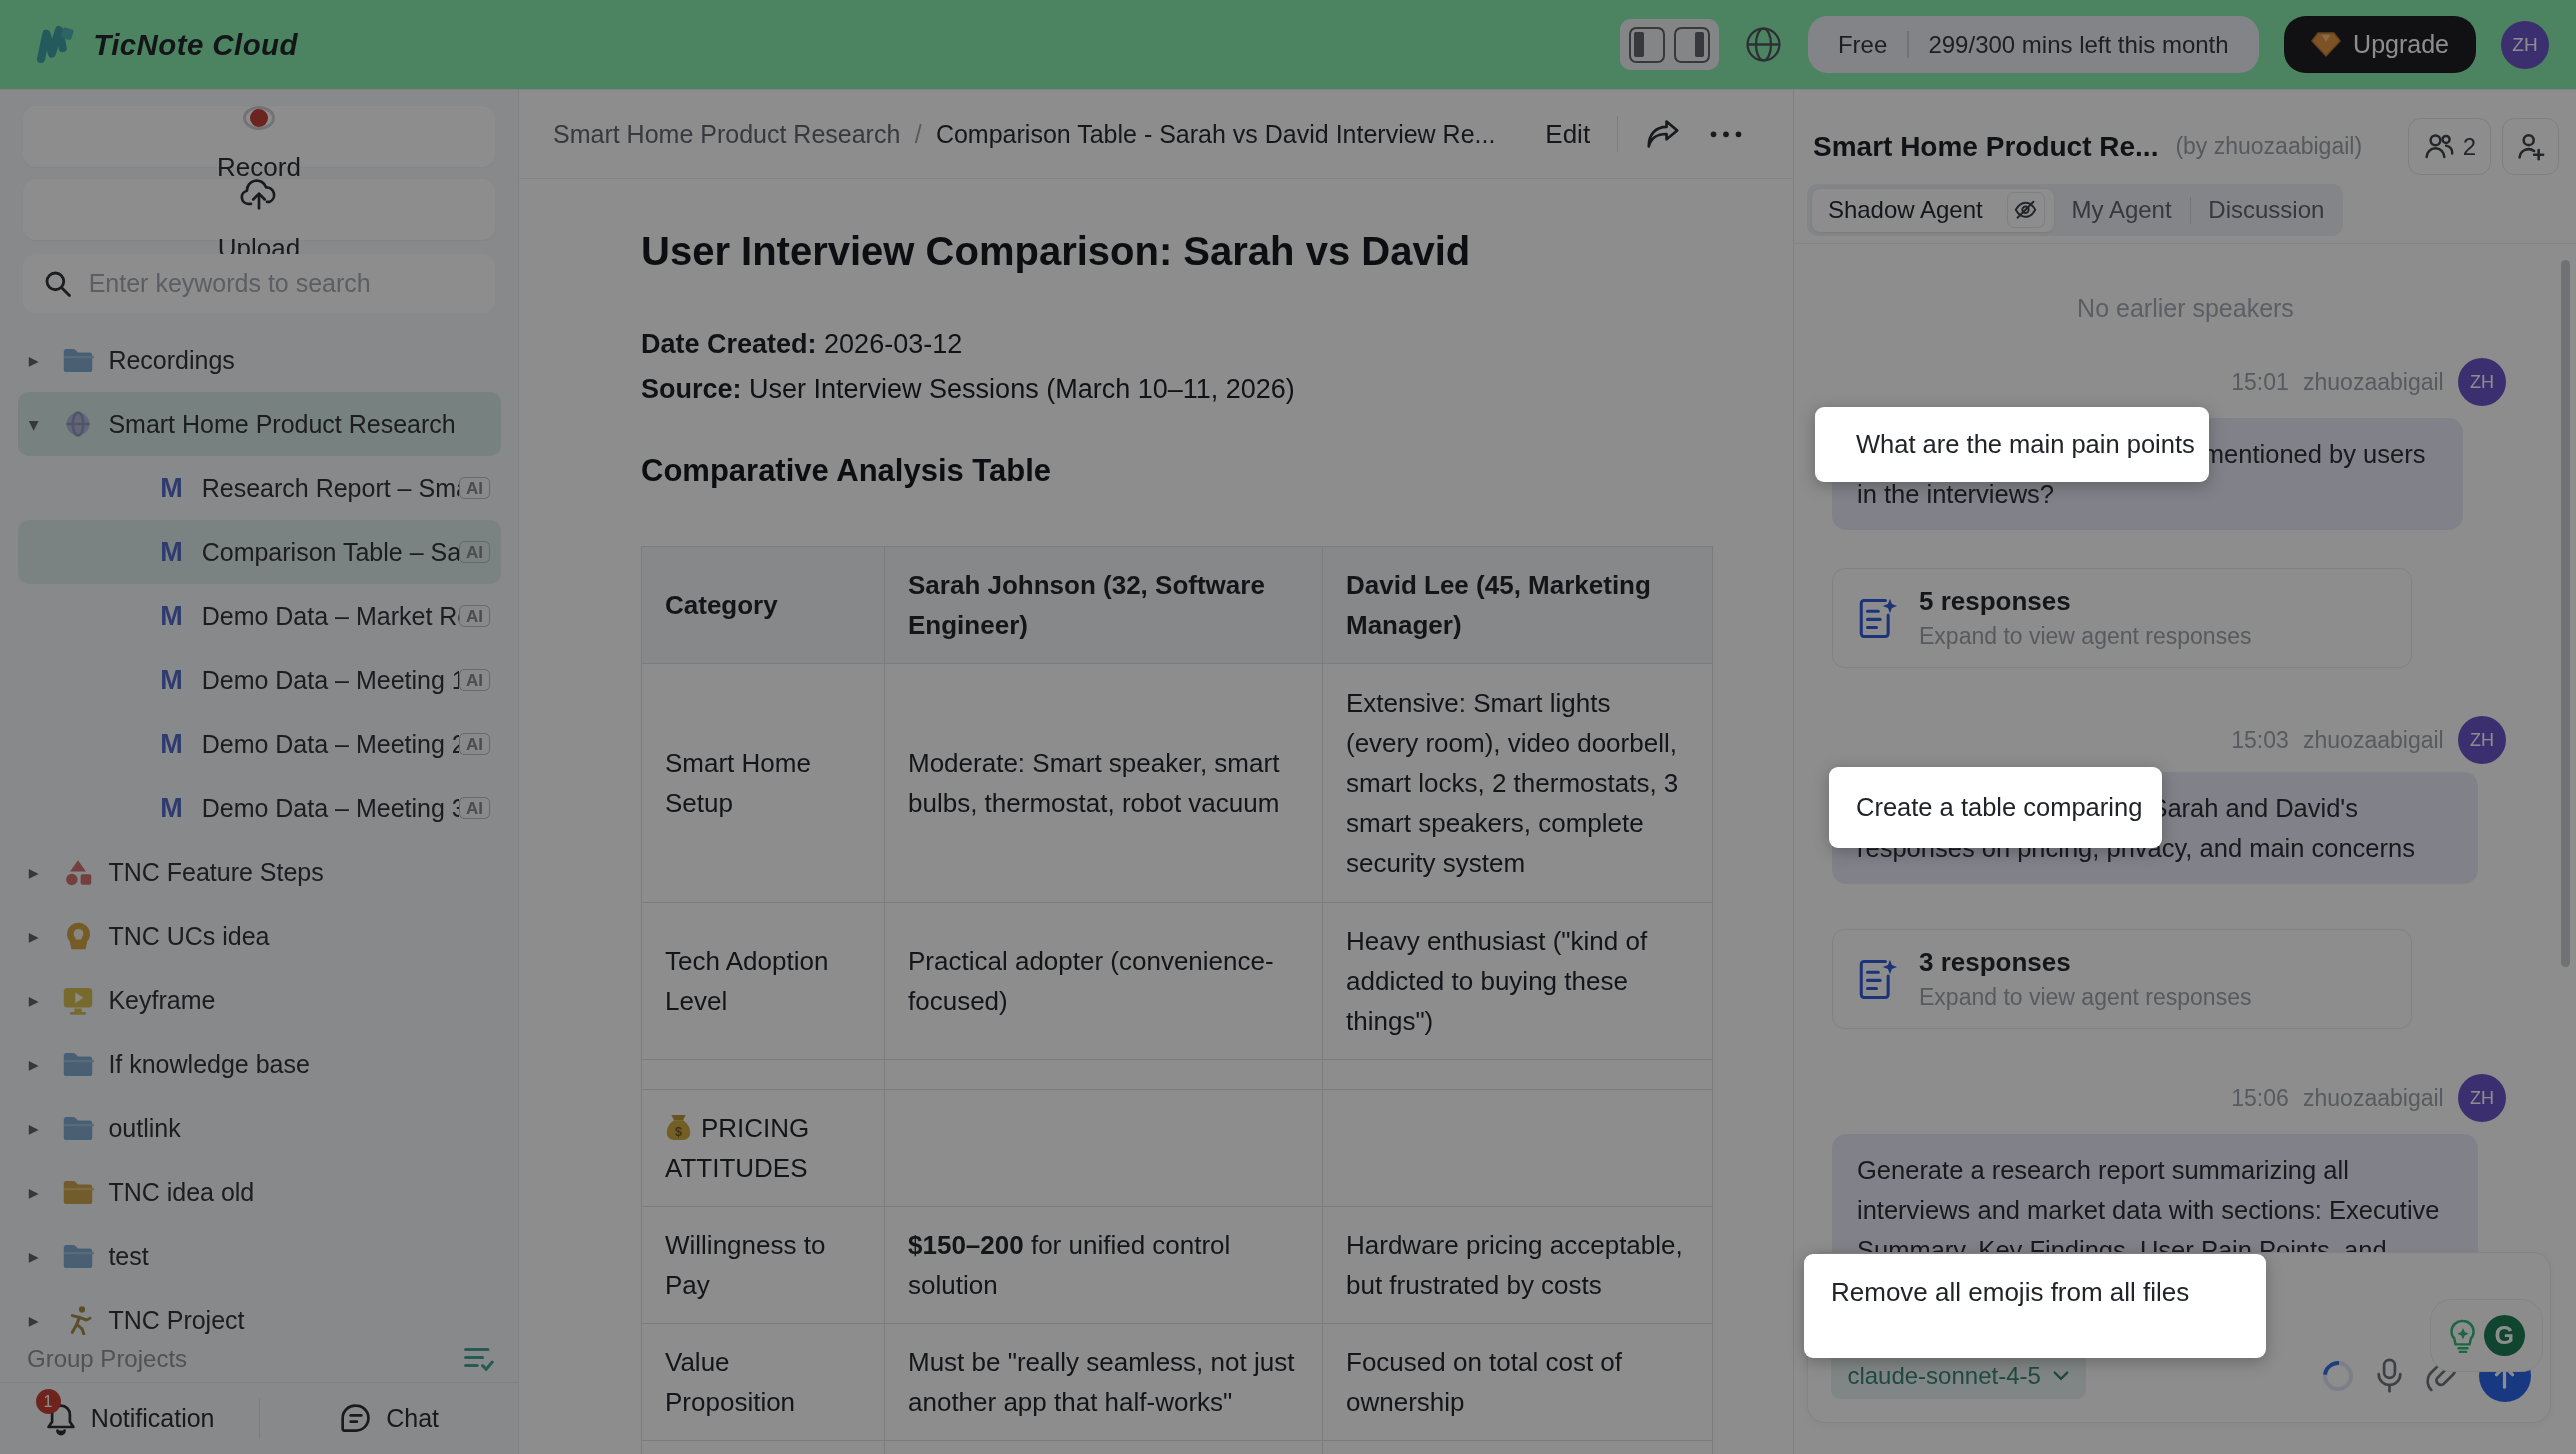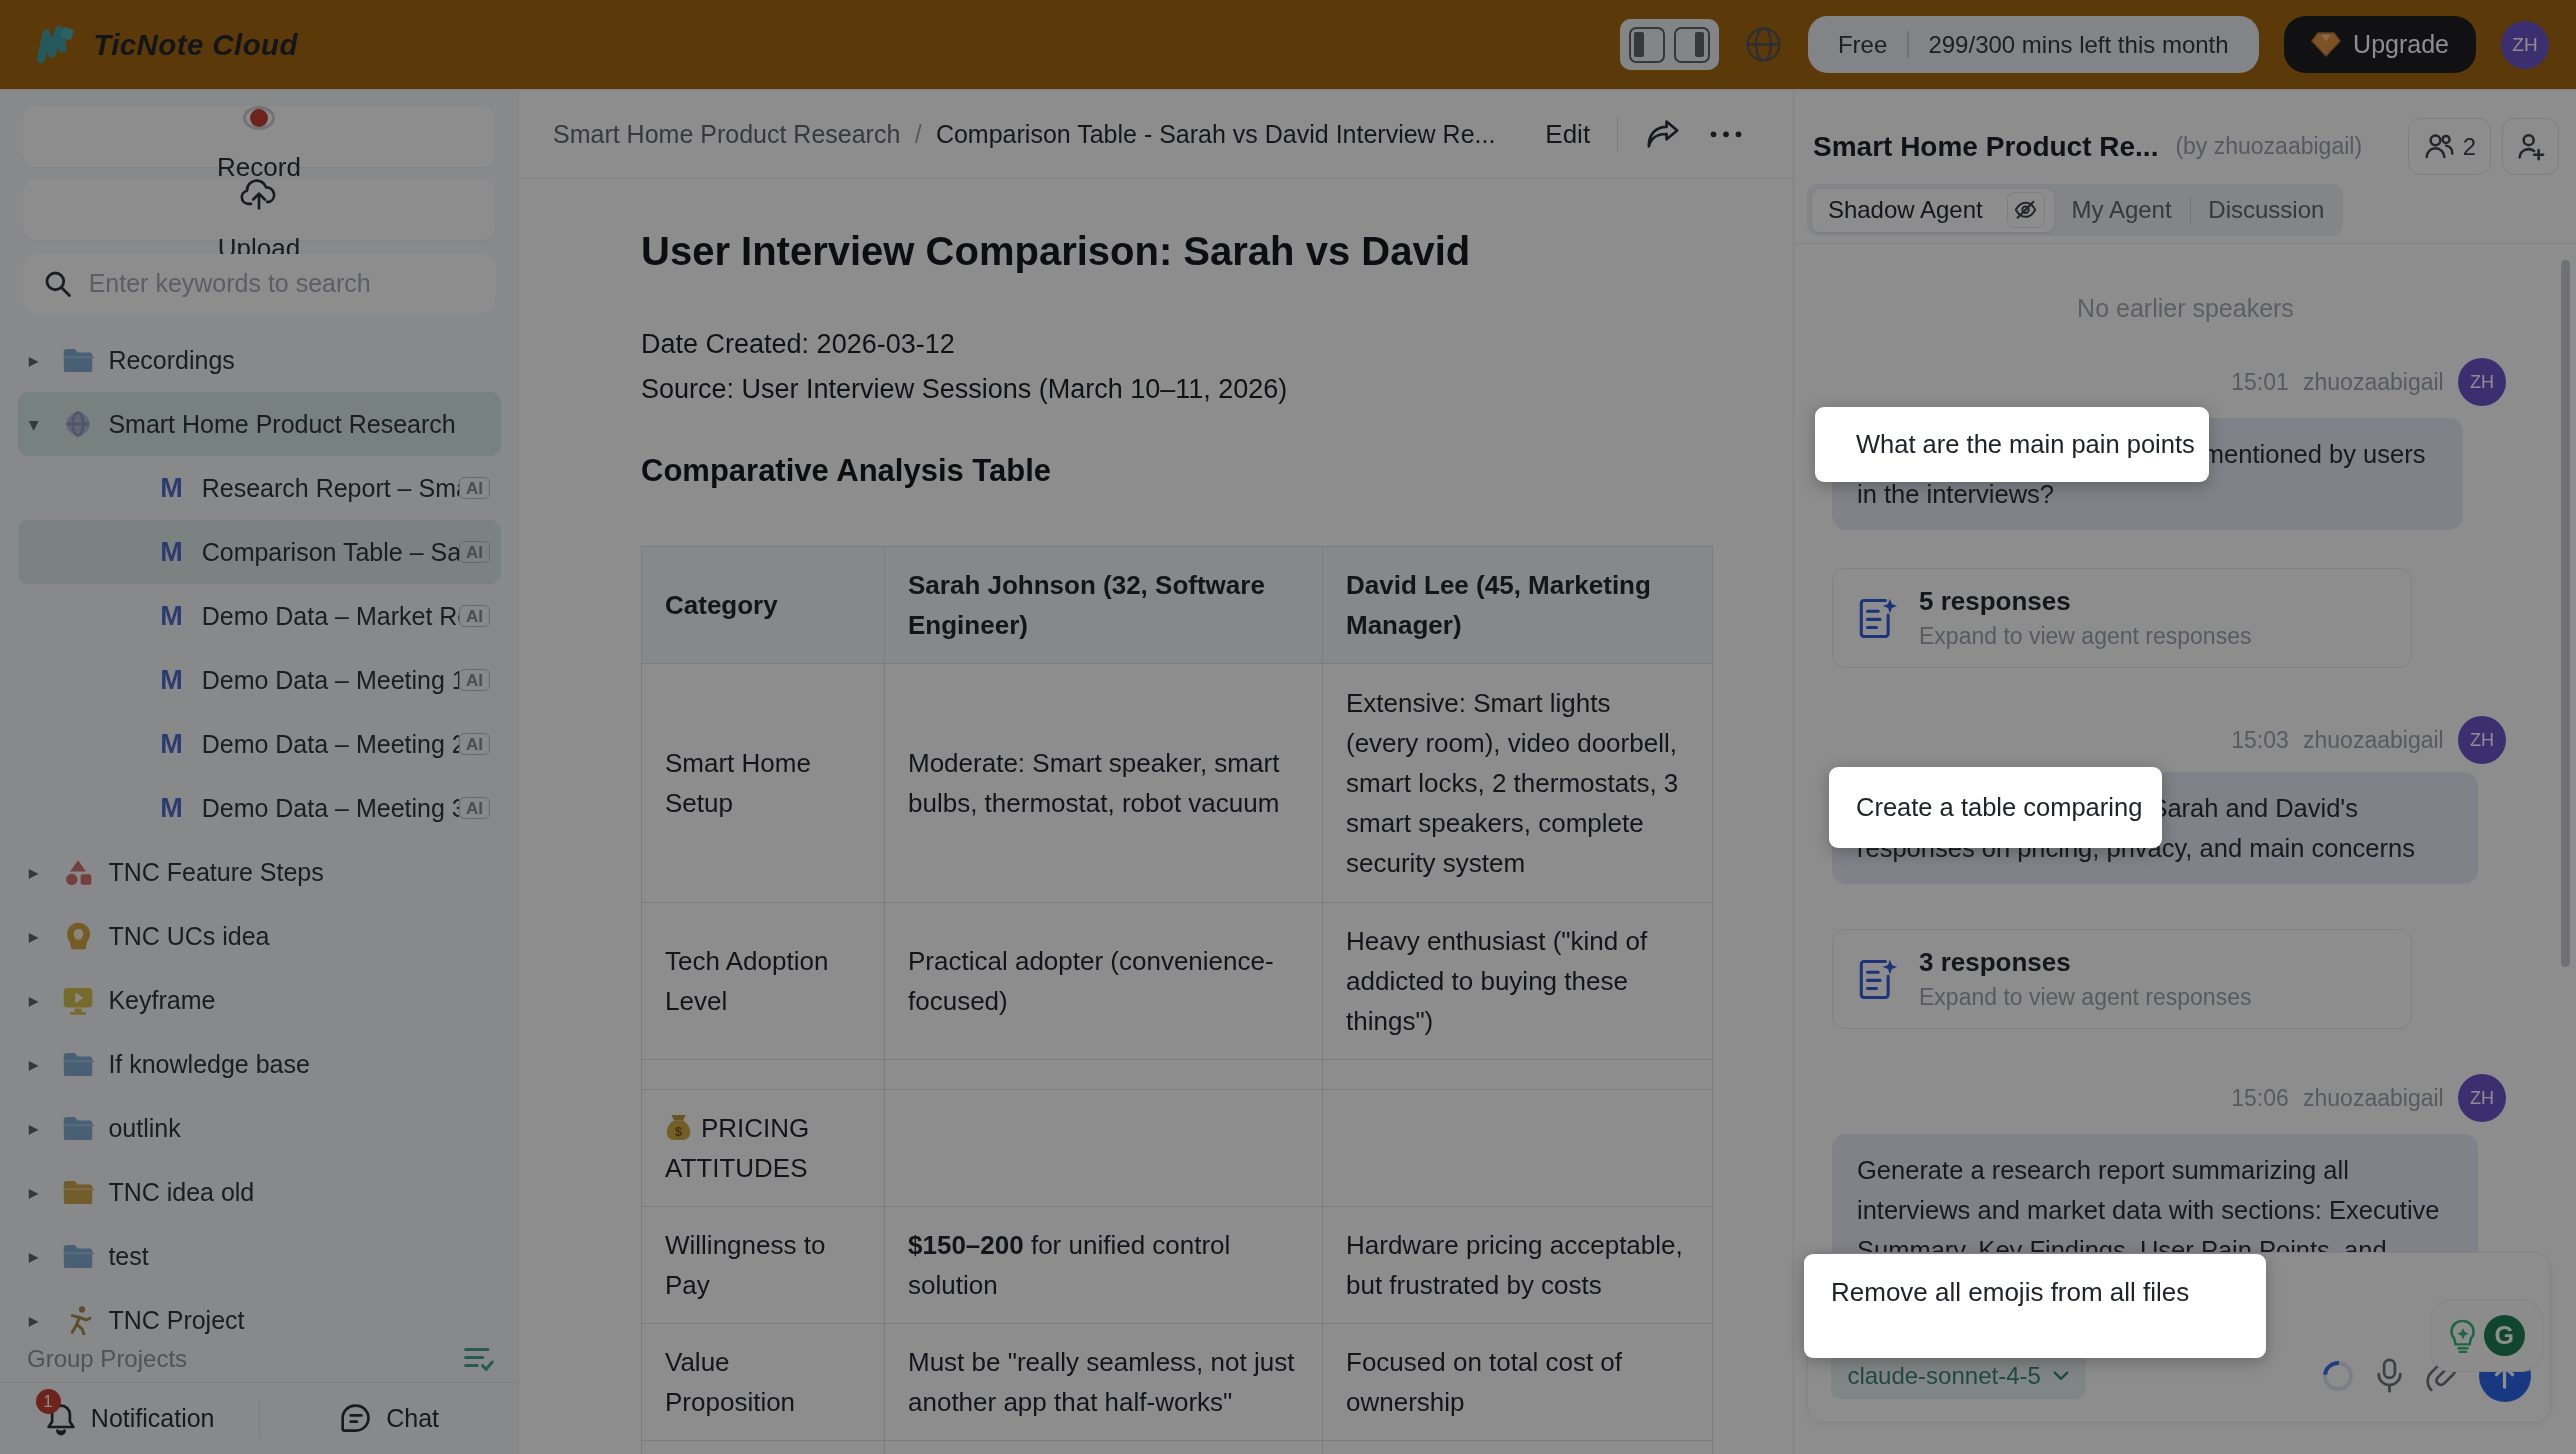--- a/index.html
+++ b/index.html
@@ -2,21 +2,21 @@
 <html style="font-size:14.3px"><head>
 <meta charset="utf-8">
 <style>
   * { margin:0; padding:0; box-sizing:border-box; }
   html,body { width:2576px; height:1454px; overflow:hidden; }
   body { font-family:"Liberation Sans","DejaVu Sans",sans-serif; background:#fff; position:relative; color:#222; }
   .abs { position:absolute; }
   svg { display:block; }
 
   
-  .topbar { left:0; top:0; width:2576px; height:90px; background:#a16207; border-bottom:0.9px solid #ebebee; display:flex; align-items:center; padding:0 27px 0 32px; }
+  .topbar { left:0; top:0; width:2576px; height:90px; background:#86efac; border-bottom:0.9px solid #ebebee; display:flex; align-items:center; padding:0 27px 0 32px; }
   .brand { display:flex; align-items:center; gap:14.3px; }
   .brand-name { font-size:29.5px; font-weight:bold; color:#1d1f23; letter-spacing:0.4px; font-style:italic; }
   .top-right { margin-left:auto; display:flex; align-items:center; gap:25px;text-align:right; }
   .panel-toggles { background:#eef0f2; border-radius:10.7px; display:flex; gap:9px; padding:7.2px 9px; }
   .ptog { width:36px; height:36px; border:2.7px solid #5c6066; border-radius:7.2px; position:relative; background:#fff0; }
   .ptog i { position:absolute; top:3.6px; bottom:3.6px; width:9.8px; background:#5c6066; border-radius:1.8px; }
   .ptog.left i { left:3.6px; } .ptog.right i { right:3.6px; }
   .usage-pill { background:#eceef4; border-radius:19.7px; height:57px; display:flex; align-items:center; gap:19.7px; padding:0 30px; font-size:24px; color:#2e3237; }
   .usage-pill .sep { width:1.8px; height:27px; background:#c9ccd3; }
   .upgrade { background:#17181b; color:#fff; border-radius:21.5px; height:57px; display:flex; align-items:center; gap:12.5px; padding:0 27px; font-size:25px; }
@@ -52,21 +52,21 @@
   .crumbbar { height:89px; border-bottom:0.9px solid #ececef; display:flex; align-items:center; padding:0 50px 0 34px; }
   .crumb { font-size:25px; color:#5f6368; }
   .crumb.cur { color:#1f2226; }
   .crumb-sep { margin:0 14.3px; color:#9ca0a6; font-size:25px; }
   .crumb-actions { margin-left:auto; display:flex; align-items:center; gap:27px; }
   .edit-lbl { font-size:26px; color:#1f2226; }
   .vdiv { width:0.9px; height:36px; background:#e1e1e4; }
   .doc { padding:50px 0 0 122px; width:1234px; }
   .doc h1 { font-size:40px; font-weight:bold; color:#101215; margin-bottom:48px; }
   .meta-line { font-size:27px; color:#17191c; line-height:45px; }
-  .meta-line b { font-weight:normal; }
+  .meta-line b { font-weight:bold; }
   .doc h2 { font-size:31px; font-weight:bold; color:#101215; margin-top:41px; }
   table.cmp { border-collapse:collapse; margin-top:57px; table-layout:fixed; }
   table.cmp td, table.cmp th { border:0.9px solid #e0e0e3; font-size:26px; color:#1c1e22; vertical-align:middle; padding:18px 23px; line-height:40px; text-align:left; font-weight:normal; }
   table.cmp th { background:#f4f5f7; font-weight:bold; }
   td.cat-b { font-weight:bold; }
   .money-ic { display:inline-block; vertical-align:-5.4px; margin-right:9px; }
 
   
   .rpanel { left:1793px; top:90px; width:783px; height:1364px; background:#fff; border-left:0.9px solid #e9e9ec; }
   .rp-head { position:absolute; left:0; top:0; width:783px; height:154px; border-bottom:0.9px solid #ededf0; }

